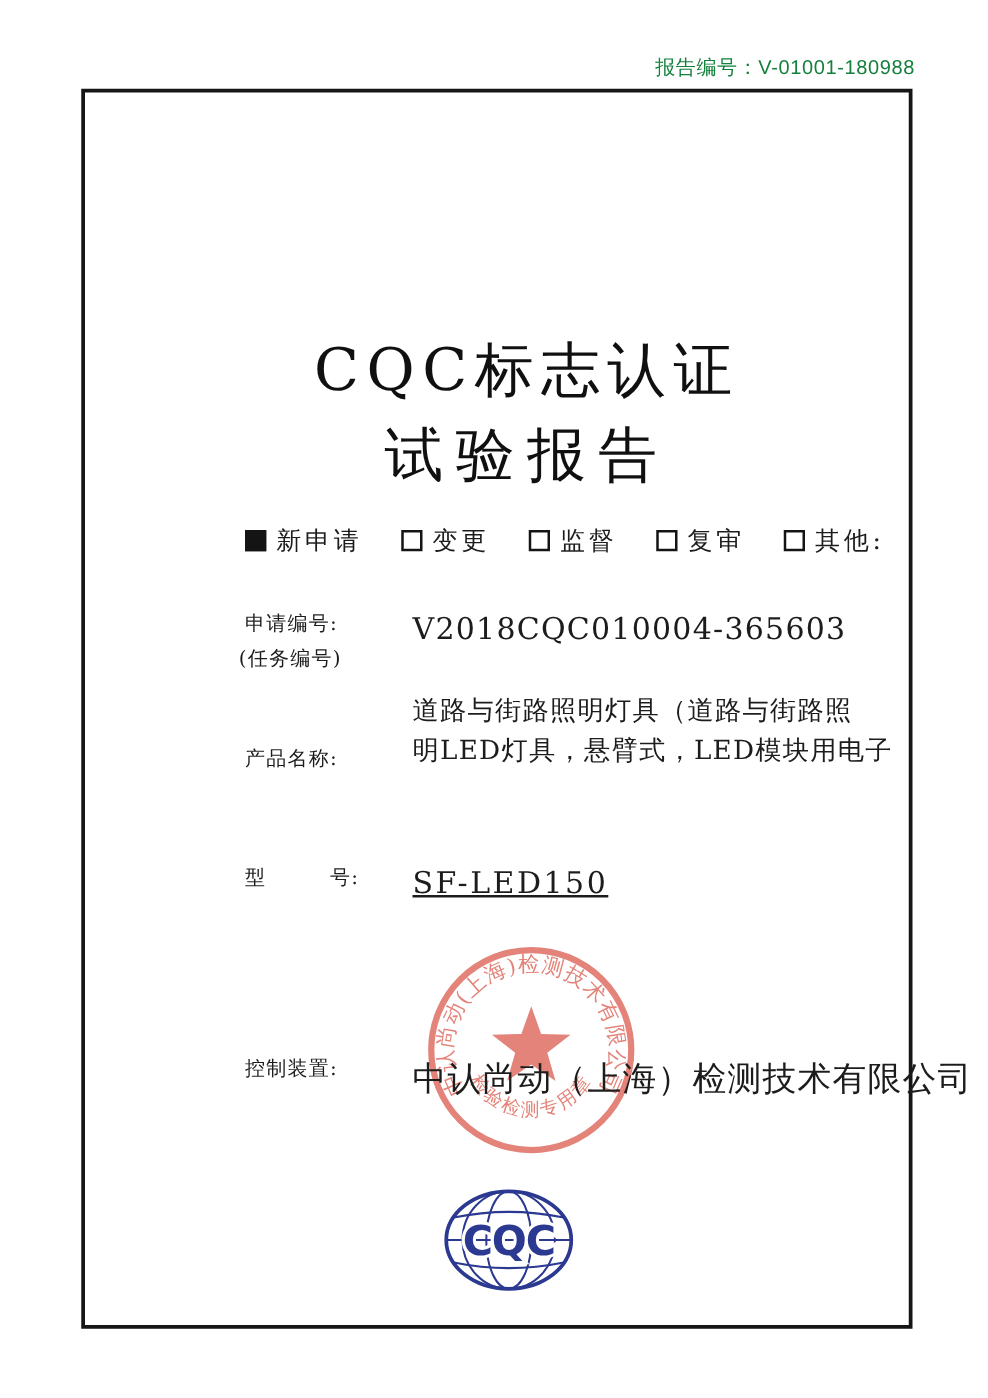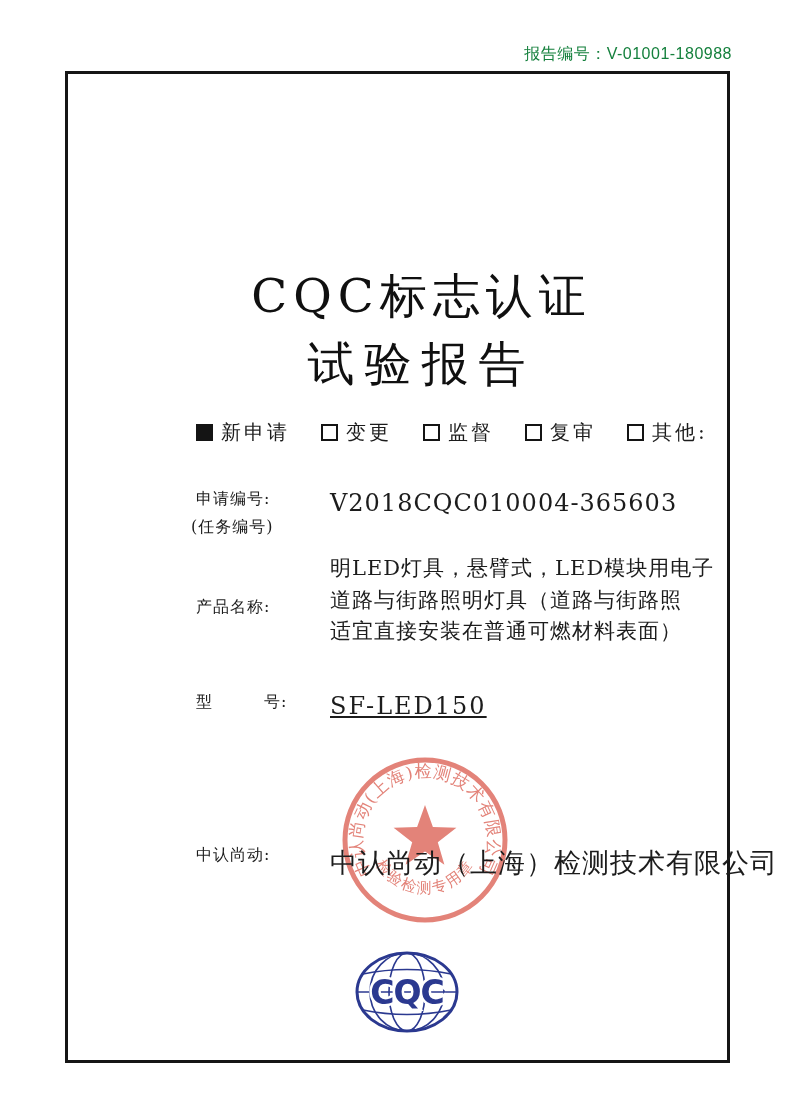--- a/index.html
+++ b/index.html
@@ -78,44 +78,43 @@
     <span>其他:</span>
   </div>
 </div>
 
 <div class="abs field-label" style="top:489px;">申请编号:</div>
 <div class="abs field-label" style="top:517px;left:191px;">(任务编号)</div>
 <div class="abs field-value" style="top:489px;">V2018CQC010004-365603</div>
 
 <div class="abs field-label" style="top:553px;margin-top:44px;">产品名称:</div>
 <div class="abs product-lines">
+  <div>道路与街路照明灯具（道路与街路照</div>
   <div>明LED灯具，悬臂式，LED模块用电子</div>
-  <div>道路与街路照明灯具（道路与街路照</div>
-  <div>适宜直接安装在普通可燃材料表面）</div>
 </div>
 
 <div class="abs field-label" style="top:692px;">型　　　号:</div>
 <div class="abs field-value" style="top:692px;letter-spacing:2px;text-decoration:underline;">SF-LED150</div>
 
 <svg class="abs stamp-svg" width="178" height="178" viewBox="0 0 178 178">
   <circle cx="89" cy="89" r="80" fill="none" stroke-width="5" stroke="#dd685c"></circle>
   <polygon points="89,54 96.9,76.1 120.4,76.8 101.8,91.2 108.4,113.7 89,100.5 69.6,113.7 76.2,91.2 57.6,76.8 81.1,76.1" fill="#dd685c"></polygon>
   <defs>
     <path id="stampArcTop" d="M 44.5,133.5 A 63,63 0 1 1 133.5,133.5" fill="none"></path>
     <path id="stampArcBottom" d="M 36,104 A 56,56 0 0 0 142,104" fill="none"></path>
   </defs>
   <text font-size="17" letter-spacing="1" font-family="DejaVu Serif, serif" fill="#dd685c">
     <textPath href="#stampArcTop" startOffset="50%" text-anchor="middle">中认尚动(上海)检测技术有限公司</textPath>
   </text>
   <text font-size="15" letter-spacing="2" font-family="DejaVu Serif, serif" fill="#dd685c">
     <textPath href="#stampArcBottom" startOffset="50%" text-anchor="middle">检验检测专用章</textPath>
   </text>
 </svg>
 
-<div class="abs field-label" style="top:845px;">中认尚动:</div>
+<div class="abs field-label" style="top:845px;">控制装置:</div>
 <div class="abs field-value agency-value" style="top:845px;">中认尚动（上海）检测技术有限公司</div>
 
 <svg class="abs logo-svg" width="110" height="92" viewBox="0 0 110 92">
   <ellipse cx="55" cy="45" rx="50" ry="39" fill="none" stroke-width="3" stroke="#2b3990"></ellipse>
   <ellipse cx="55" cy="45" rx="18" ry="39" fill="none" stroke-width="1.6" stroke="#2b3990"></ellipse>
   <ellipse cx="55" cy="45" rx="37" ry="39" fill="none" stroke-width="1.6" stroke="#2b3990"></ellipse>
   <path d="M 11,27 Q 55,18 99,27" fill="none" stroke-width="1.6" stroke="#2b3990"></path>
   <path d="M 5,45 L 105,45" fill="none" stroke-width="1.6" stroke="#2b3990"></path>
   <path d="M 11,63 Q 55,72 99,63" fill="none" stroke-width="1.6" stroke="#2b3990"></path>
   <text x="55" y="57" text-anchor="middle" font-size="33" font-weight="bold" font-family="DejaVu Sans, sans-serif" letter-spacing="-1" stroke="#ffffff" stroke-width="5" paint-order="stroke" fill="#2b3990">CQC</text>

